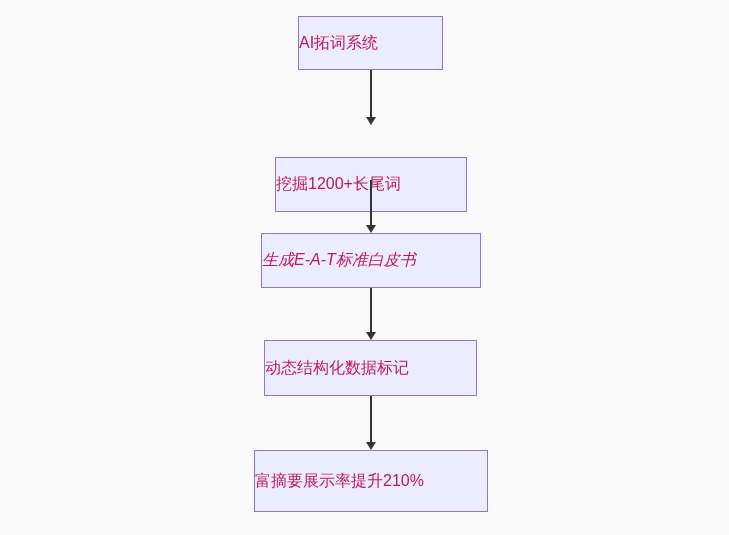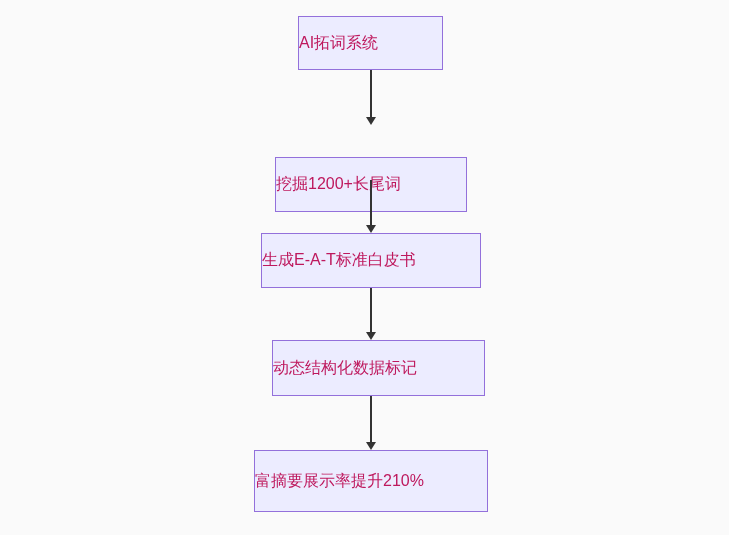--- a/index.html
+++ b/index.html
@@ -23,22 +23,22 @@
     justify-content: flex-start;
     background: #ECECFF;
     border: 1.5px solid #9370DB;
     color: #be185d;
     font-size: 16px;
     text-align: center;
     white-space: nowrap;
   }
   .n1 { left: 298px; top: 16px;  width: 145px; height: 54px; }
   .n2 { left: 275px; top: 125px; width: 192px; height: 55px; margin-top: 32px; }
-  .n3 { left: 261px; top: 233px; width: 220px; height: 55px; }
-  .n4 { left: 264px; top: 340px; width: 213px; height: 56px; margin-left: 8px; }
+  .n3 { left: 261px; top: 233px; width: 220px; height: 55px; font-style: italic; }
+  .n4 { left: 264px; top: 340px; width: 213px; height: 56px; }
   .n5 { left: 254px; top: 450px; width: 234px; height: 62px; }
 
   .arrow {
     position: absolute;
     left: 366px;
     width: 10px;
   }
   .a1 { top: 70px;  height: 55px; }
   .a2 { top: 180px; height: 53px; }
   .a3 { top: 288px; height: 52px; }

